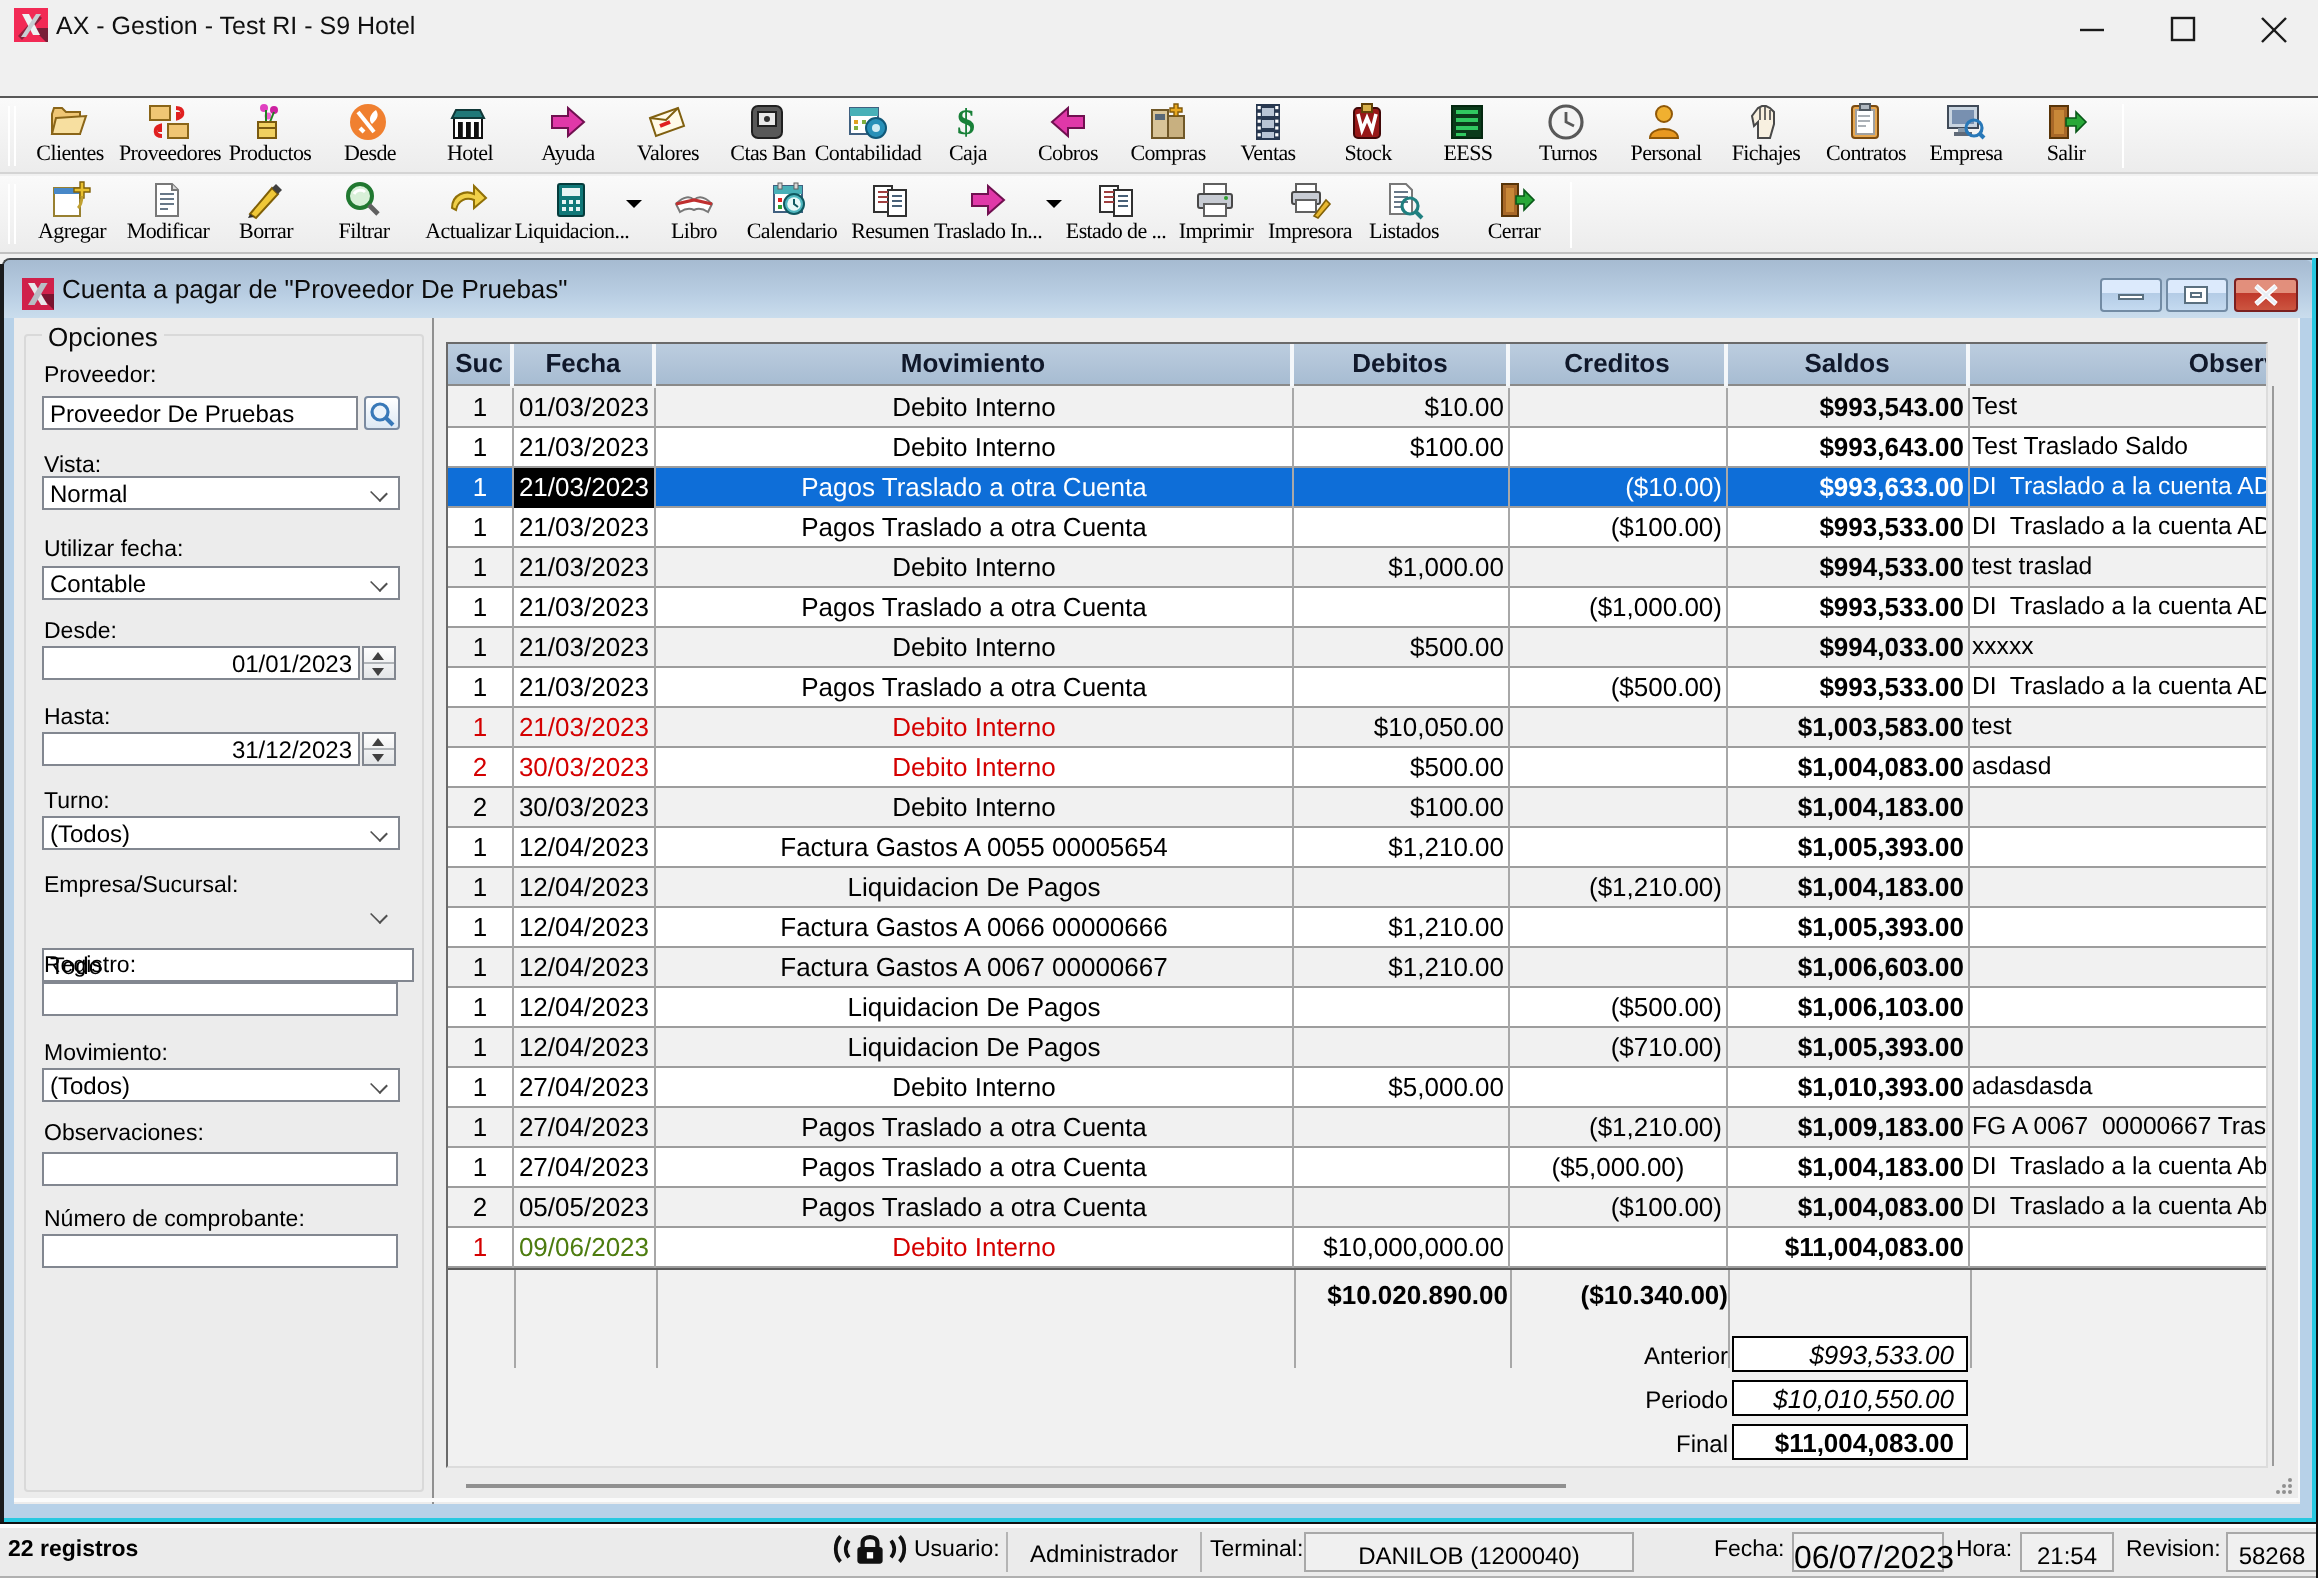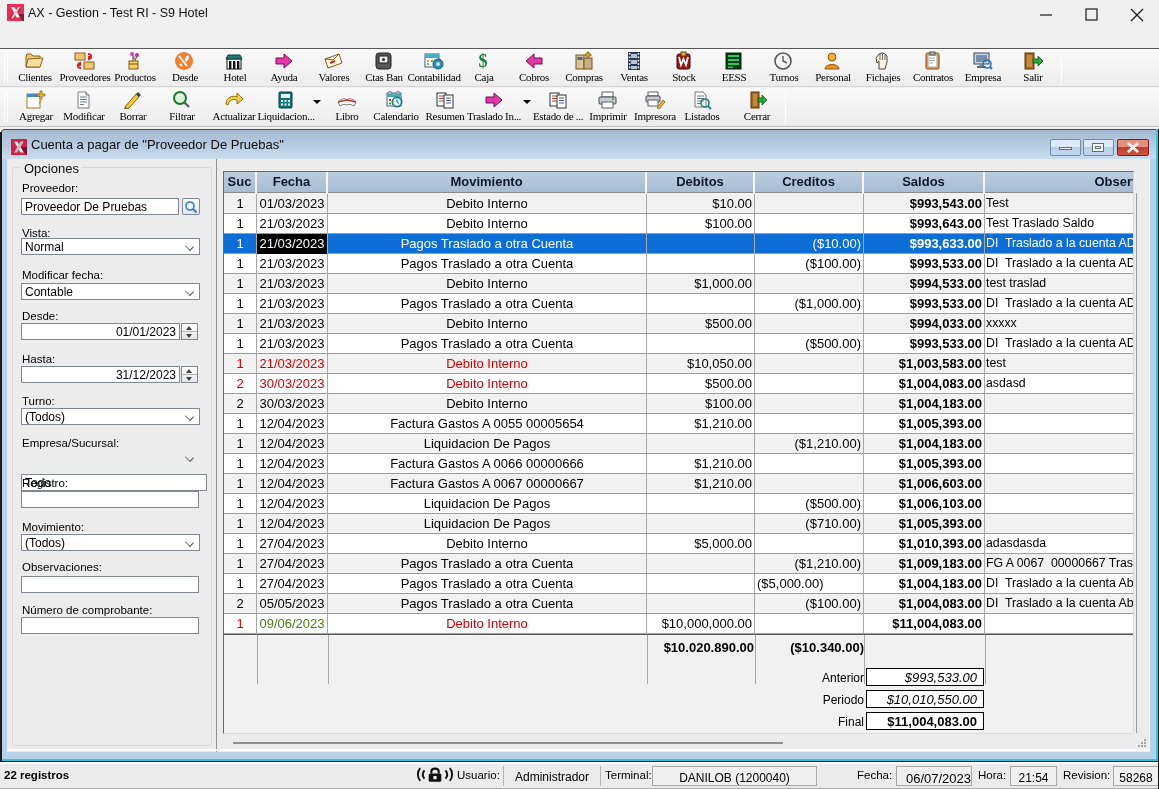--- a/index.html
+++ b/index.html
@@ -429,21 +429,21 @@
 <div class="plabel" style="left:22px;top:182px">Proveedor:</div>
 <div class="pinput" style="left:21px;top:198px;width:158px;height:17px;text-align:left">Proveedor De Pruebas</div>
 <div class="abs" style="left:182px;top:198px;width:18px;height:17px;border:1px solid #7a8aa0;background:linear-gradient(#ffffff,#dce8f4);border-radius:2px"></div>
 <svg class="abs" style="left:184px;top:200px" width="14" height="14">
       <circle cx="6" cy="6" r="4" fill="#eaf2fa" stroke="#3878b8" stroke-width="1.6"></circle>
       <line x1="9" y1="9" x2="12.5" y2="12.5" stroke="#3878b8" stroke-width="2"></line>
     </svg>
 <div class="plabel" style="left:22px;top:227px">Vista:</div>
 <div class="pcombo" style="left:21px;top:238px;width:179px;height:17px">Normal</div>
 <div class="chev" style="left:186px;top:243px"></div>
-<div class="plabel" style="left:22px;top:269px">Modificar fecha:</div>
+<div class="plabel" style="left:22px;top:269px">Utilizar fecha:</div>
 <div class="pcombo" style="left:21px;top:283px;width:179px;height:17px">Contable</div>
 <div class="chev" style="left:186px;top:288px"></div>
 <div class="plabel" style="left:22px;top:310px">Desde:</div>
 <div class="pinput" style="left:21px;top:323px;width:159px;height:17px;text-align:right">01/01/2023</div>
 <div class="abs" style="left:181px;top:323px;width:17px;height:17px;border:1px solid #828790;background:linear-gradient(#fdfdfd,#e4e6e8)"></div>
 <div class="abs" style="left:182px;top:331px;width:15px;height:1px;background:#b0b4b8"></div>
 <div class="abs" style="left:186px;top:326px;width:0;height:0;border-left:3.5px solid transparent;border-right:3.5px solid transparent;border-bottom:4px solid #404040"></div>
 <div class="abs" style="left:186px;top:334px;width:0;height:0;border-left:3.5px solid transparent;border-right:3.5px solid transparent;border-top:4px solid #404040"></div>
 <div class="plabel" style="left:22px;top:353px">Hasta:</div>
 <div class="pinput" style="left:21px;top:366px;width:159px;height:17px;text-align:right">31/12/2023</div>
@@ -646,21 +646,21 @@
 <div class="tc" style="left:423px;width:108px;text-align:right"></div>
 <div class="tc" style="left:531px;width:109px;text-align:right">($1,210.00)</div>
 <div class="tc" style="left:640px;width:121px;text-align:right;font-weight:bold">$1,009,183.00</div>
 <div class="tc" style="left:761px;width:250px;border-right:none;font-size:12.3px;padding:0 1px">FG A 0067&nbsp; 00000667 Traslado</div>
 </div>
 <div class="trow hl" style="top:402px;background:#ffffff;color:#000;">
 <div class="tc" style="left:0;width:33px;text-align:center;color:#000">1</div>
 <div class="tc" style="left:33px;width:71px;text-align:center;color:#000">27/04/2023</div>
 <div class="tc" style="left:104px;width:319px;text-align:center;color:#000">Pagos Traslado a otra Cuenta</div>
 <div class="tc" style="left:423px;width:108px;text-align:right"></div>
-<div class="tc" style="left:531px;width:109px;text-align:left">($5,000.00)</div>
+<div class="tc" style="left:531px;width:109px;text-align:center">($5,000.00)</div>
 <div class="tc" style="left:640px;width:121px;text-align:right;font-weight:bold">$1,004,183.00</div>
 <div class="tc" style="left:761px;width:250px;border-right:none;font-size:12.3px;padding:0 1px">DI&nbsp; Traslado a la cuenta Abajo</div>
 </div>
 <div class="trow hl" style="top:422px;background:#f1f1f1;color:#000;">
 <div class="tc" style="left:0;width:33px;text-align:center;color:#000">2</div>
 <div class="tc" style="left:33px;width:71px;text-align:center;color:#000">05/05/2023</div>
 <div class="tc" style="left:104px;width:319px;text-align:center;color:#000">Pagos Traslado a otra Cuenta</div>
 <div class="tc" style="left:423px;width:108px;text-align:right"></div>
 <div class="tc" style="left:531px;width:109px;text-align:right">($100.00)</div>
 <div class="tc" style="left:640px;width:121px;text-align:right;font-weight:bold">$1,004,083.00</div>
@@ -717,20 +717,20 @@
 <path d="M15.5 8 L15.5 6 C15.5 2.5 22.5 2.5 22.5 6 L22.5 8" stroke="#101010" stroke-width="2" fill="none"></path>
 <rect x="17.5" y="10.5" width="3" height="3" fill="#fff"></rect>
 </svg>
 <div class="abs" style="left:457px;top:769px;font-size:11.5px;">Usuario:</div>
 <div class="abs" style="left:503px;top:766px;width:1px;height:20px;background:#b4b4b4"></div>
 <div class="abs" style="left:504px;top:770px;width:96px;font-size:12px;text-align:center">Administrador</div>
 <div class="abs" style="left:600px;top:766px;width:1px;height:20px;background:#b4b4b4"></div>
 <div class="abs" style="left:605px;top:769px;font-size:11.5px;">Terminal:</div>
 <div class="abs" style="left:652px;top:766px;width:165px;height:20px;border:1px solid #a8a8a8;background:#f0f0f0;font-size:12px;text-align:center;padding-top:4px">DANILOB (1200040)</div>
 <div class="abs" style="left:857px;top:769px;font-size:11.5px;">Fecha:</div>
-<div class="abs" style="left:896px;top:766px;width:76px;height:20px;border:1px solid #a8a8a8;background:#f0f0f0;font-size:13px;text-align:right;padding-top:4px">06/07/2023</div>
+<div class="abs" style="left:896px;top:766px;width:76px;height:20px;border:1px solid #a8a8a8;background:#f0f0f0;font-size:16px;text-align:left;padding-top:4px">06/07/2023</div>
 <div class="abs" style="left:978px;top:769px;font-size:11.5px;">Hora:</div>
 <div class="abs" style="left:1010px;top:766px;width:47px;height:20px;border:1px solid #a8a8a8;background:#f0f0f0;font-size:12px;text-align:center;padding-top:4px">21:54</div>
 <div class="abs" style="left:1063px;top:769px;font-size:11.5px;">Revision:</div>
 <div class="abs" style="left:1113px;top:766px;width:46px;height:20px;border:1px solid #a8a8a8;background:#f0f0f0;font-size:12px;text-align:center;padding-top:4px">58268</div>
 <div class="abs" style="left:0px;top:132px;width:2px;height:629px;background:#191b1d"></div>
 <div class="abs" style="left:1156px;top:129px;width:2px;height:632px;background:#28c8e0"></div>
 <div class="abs" style="left:1158px;top:129px;width:1px;height:660px;background:#101010"></div>
 </div>
 </body></html>

